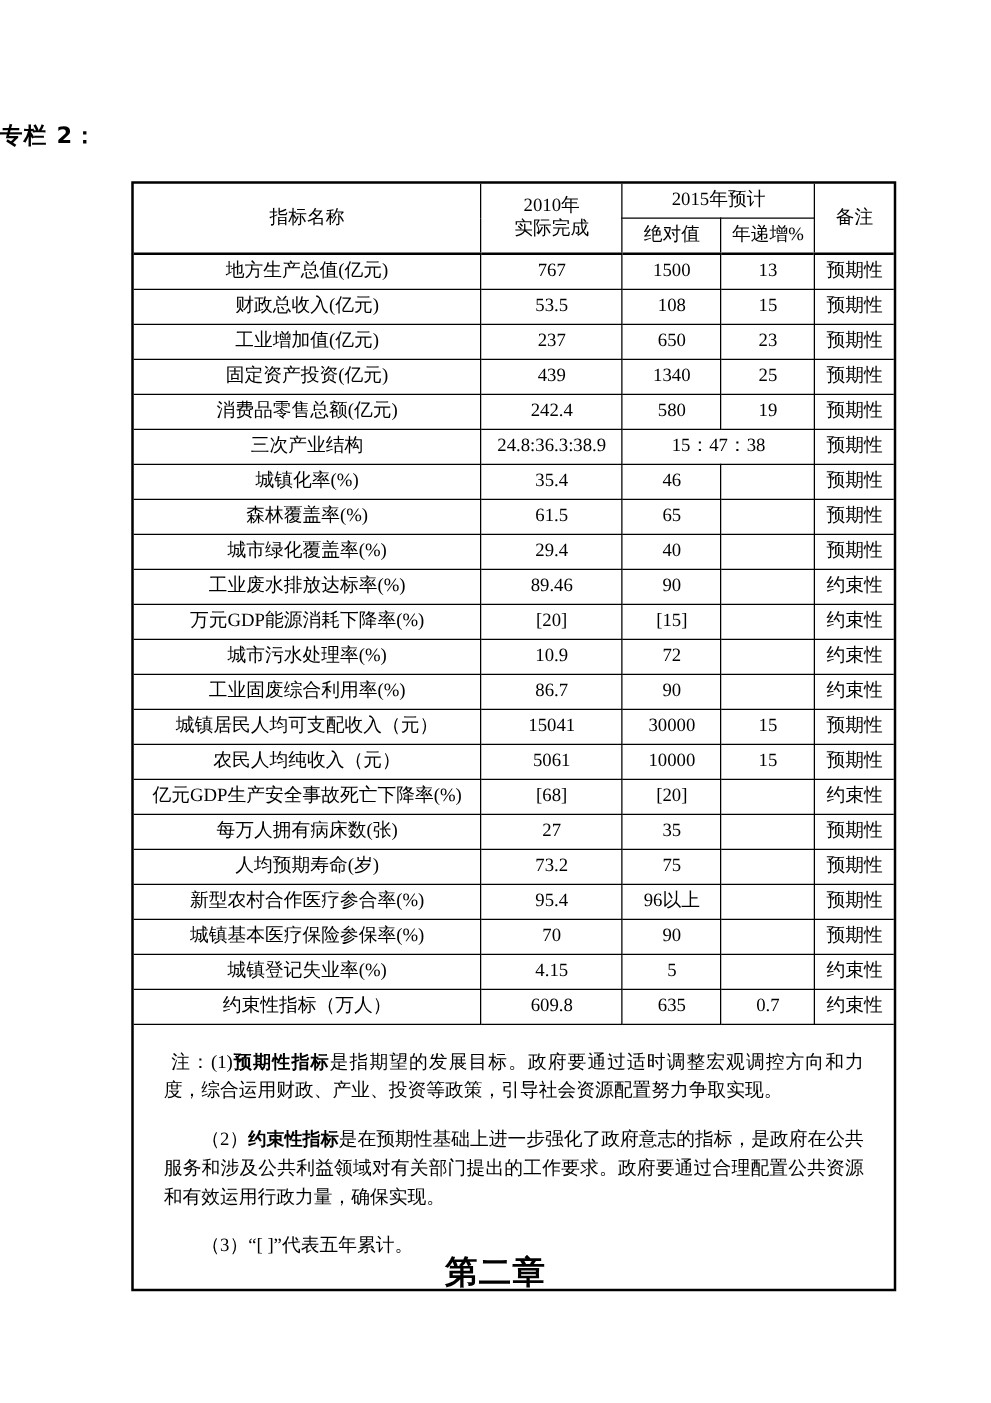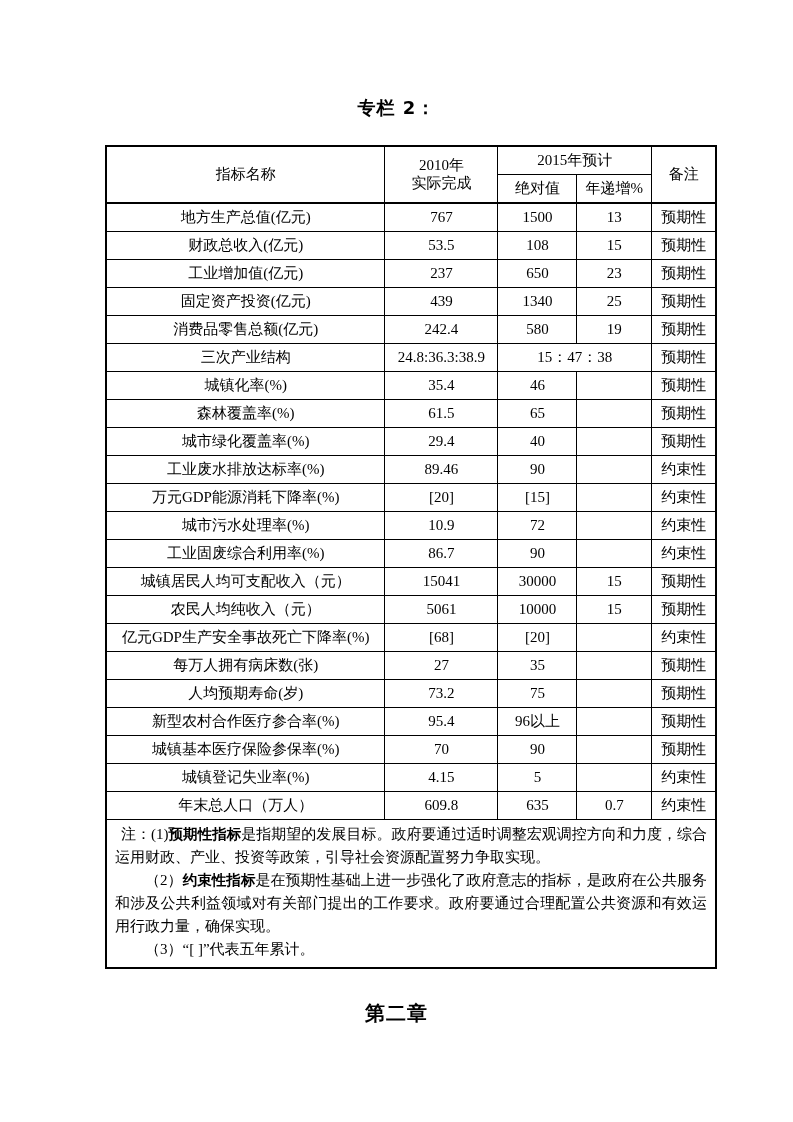--- a/index.html
+++ b/index.html
@@ -8,21 +8,21 @@
     background:#ffffff;
     position:relative;
     font-family:"Liberation Serif","DejaVu Serif",serif;
     color:#000000;
     overflow:hidden;
   }
 
   
   .box-title {
     position:absolute; top:96px; left:0; width:100%;
-    display:flex; justify-content:center; align-items:baseline; gap:28px;
+    display:flex; justify-content:flex-start; align-items:baseline; gap:28px;
     font-family:"DejaVu Sans","Liberation Sans",sans-serif;
     font-weight:bold; font-size:18px; letter-spacing:1px;
   }
 
   
   .table-wrap {
     position:absolute; left:105px; top:145px; width:612px;
     border:2px solid #000; box-sizing:border-box; background:#fff;
   }
   table.indicators {
@@ -43,31 +43,31 @@
   table.indicators thead tr:first-child th { border-top:none; }
   .hsep { border-bottom:2.5px solid #000 !important; }
   td.c-name { text-align:left; padding-left:7px; }
 
   
   .notes {
     padding:3px 8px 6px 8px;
     font-size:15px; line-height:23px;
     text-align:justify;
   }
-  .notes p { margin:0; }
+  .notes p { margin:16px; }
   .notes p:nth-child(1) { text-indent:6px; }
   .notes p:nth-child(2), .notes p:nth-child(3) { text-indent:2em; }
   .notes b { font-family:"DejaVu Sans","Liberation Sans",sans-serif; font-size:14.5px; }
 
   
   .chapter {
     position:absolute; top:1000px; left:0; width:100%;
     display:flex; justify-content:center; align-items:baseline; gap:32px;
     font-family:"DejaVu Sans","Liberation Sans",sans-serif;
-    font-weight:bold; font-size:20px; letter-spacing:1px;
+    font-weight:bold; font-size:26px; letter-spacing:1px;
   }
   .pagenum {
     position:absolute; top:1031px; left:0; width:100%;
     text-align:right; font-size:11px;
     font-family:"Liberation Serif","DejaVu Serif",serif;
     margin-left:36px;
   }
 </style>
 </head>
 <body>
@@ -241,21 +241,21 @@
           <td>预期性</td>
         </tr>
         <tr>
           <td class="c-name">城镇登记失业率(%)</td>
           <td>4.15</td>
           <td>5</td>
           <td></td>
           <td>约束性</td>
         </tr>
         <tr>
-          <td class="c-name">年末总人口（万人）</td>
+          <td class="c-name">约束性指标（万人）</td>
           <td>609.8</td>
           <td>635</td>
           <td>0.7</td>
           <td>约束性</td>
         </tr>
       </tbody>
   </table>
 
   <div class="notes">
       <p><span>注：(1)</span><b>预期性指标</b><span>是指期望的发展目标。政府要通过适时调整宏观调控方向和力度，综合运用财政、产业、投资等政策，引导社会资源配置努力争取实现。</span></p>

